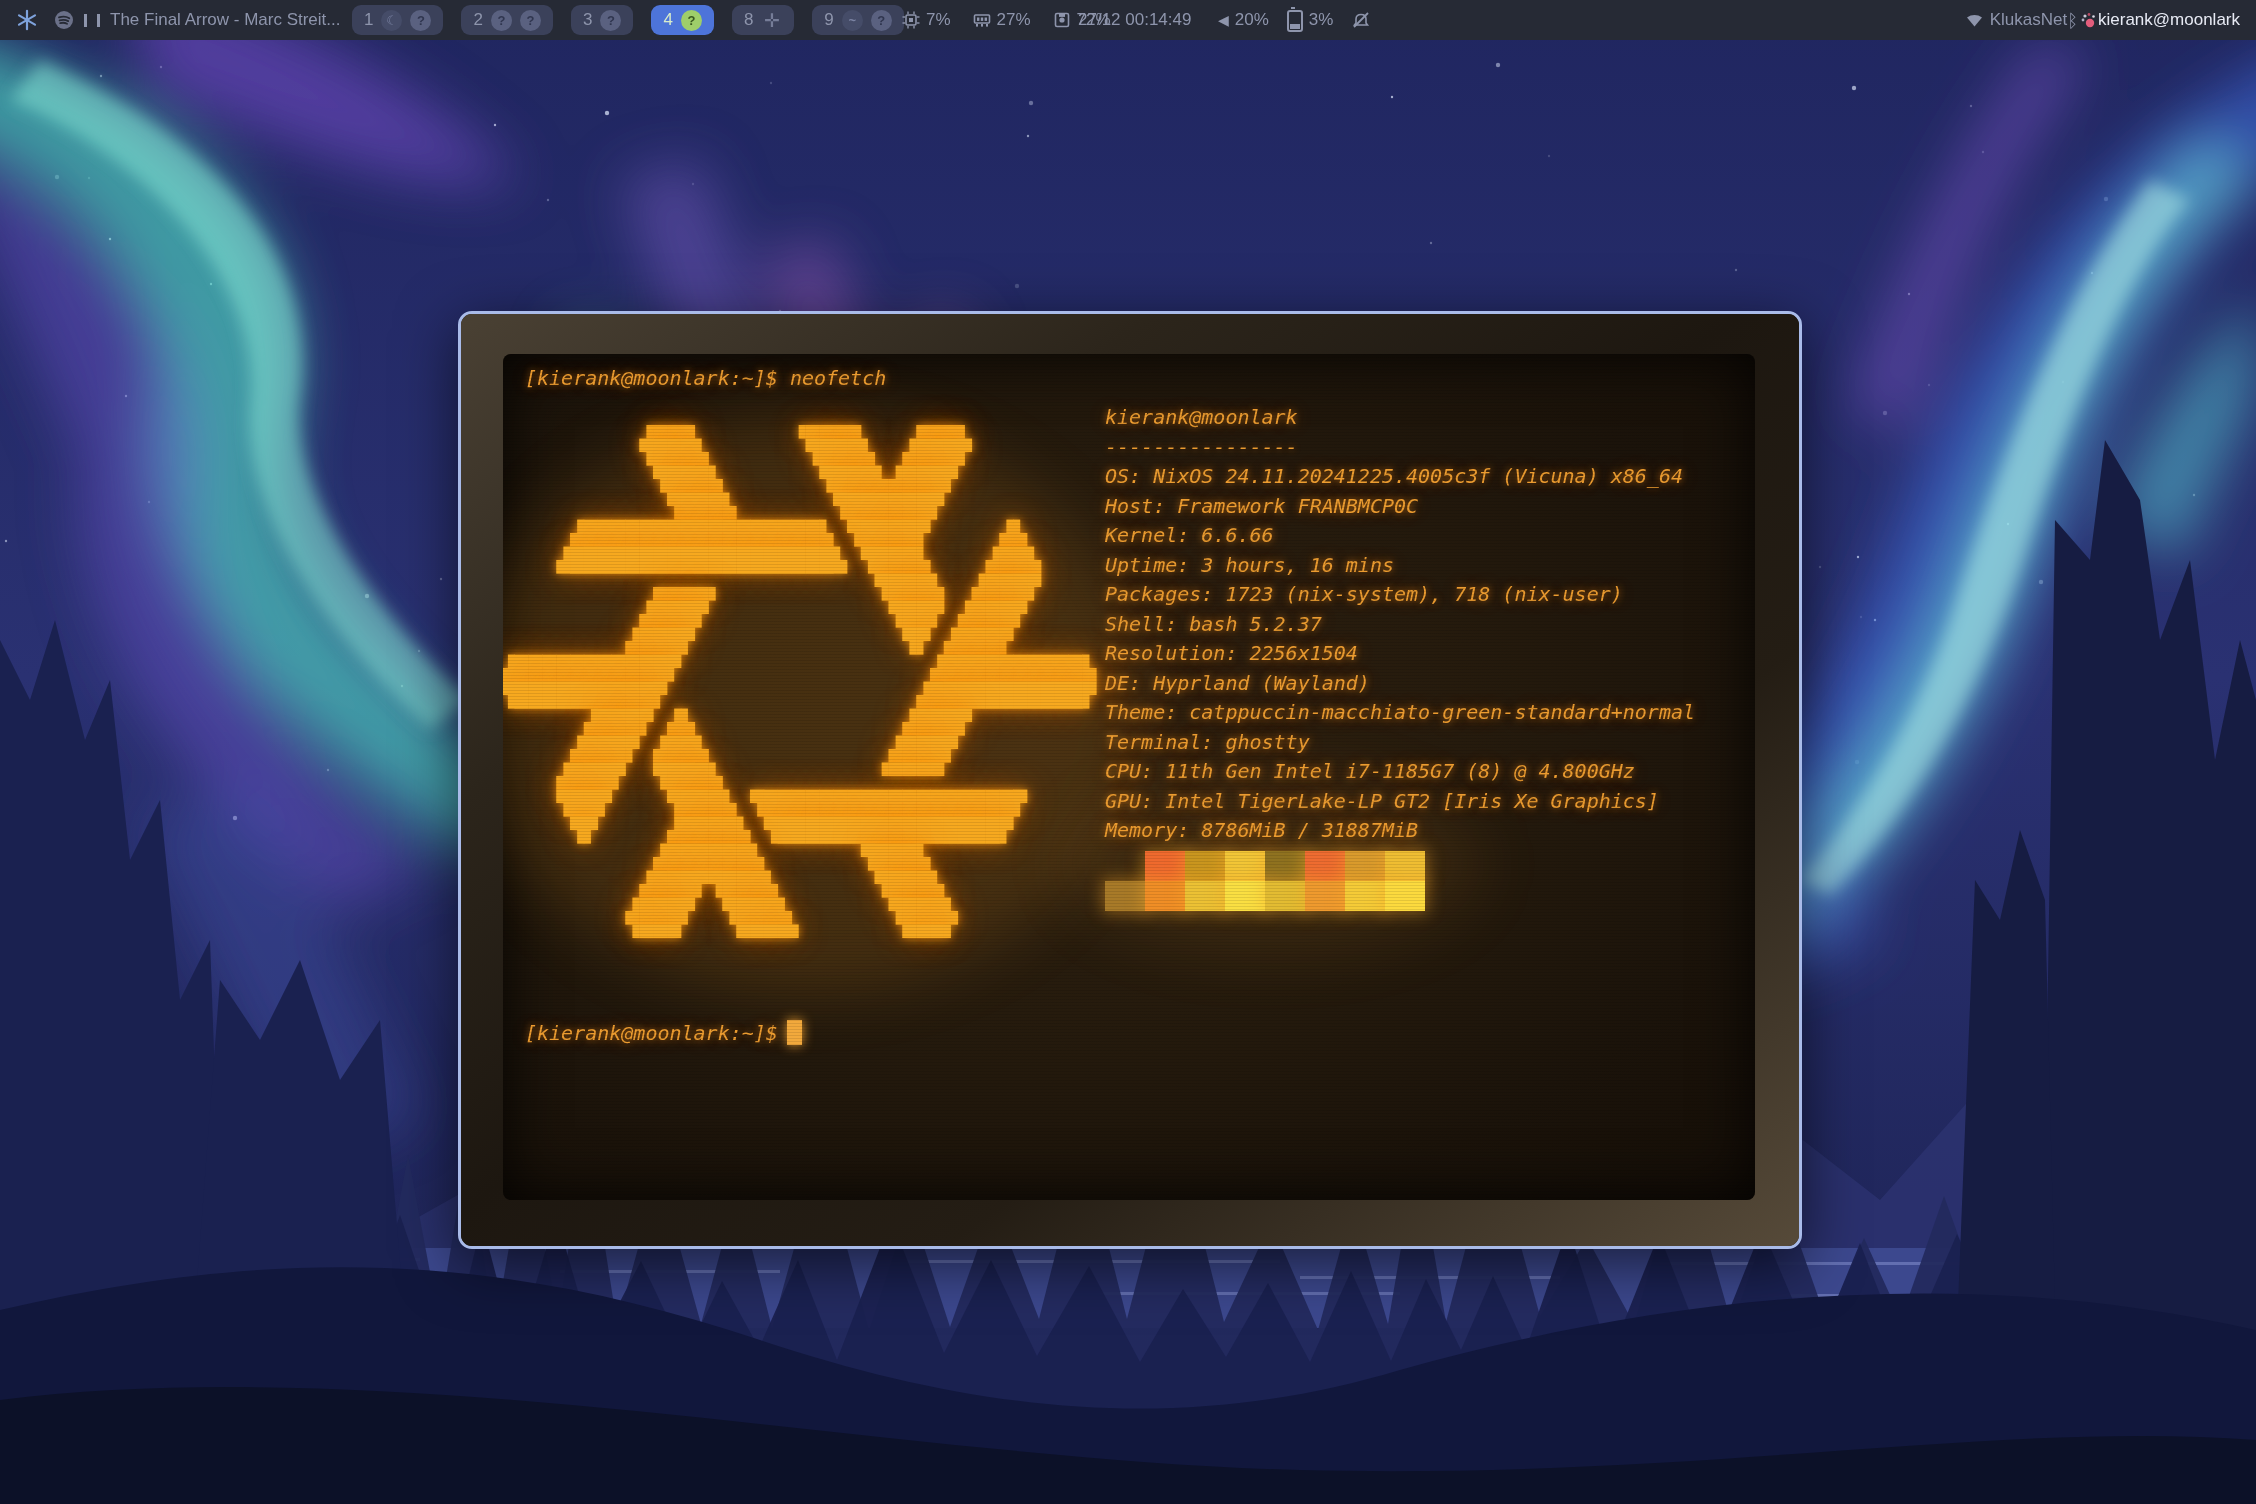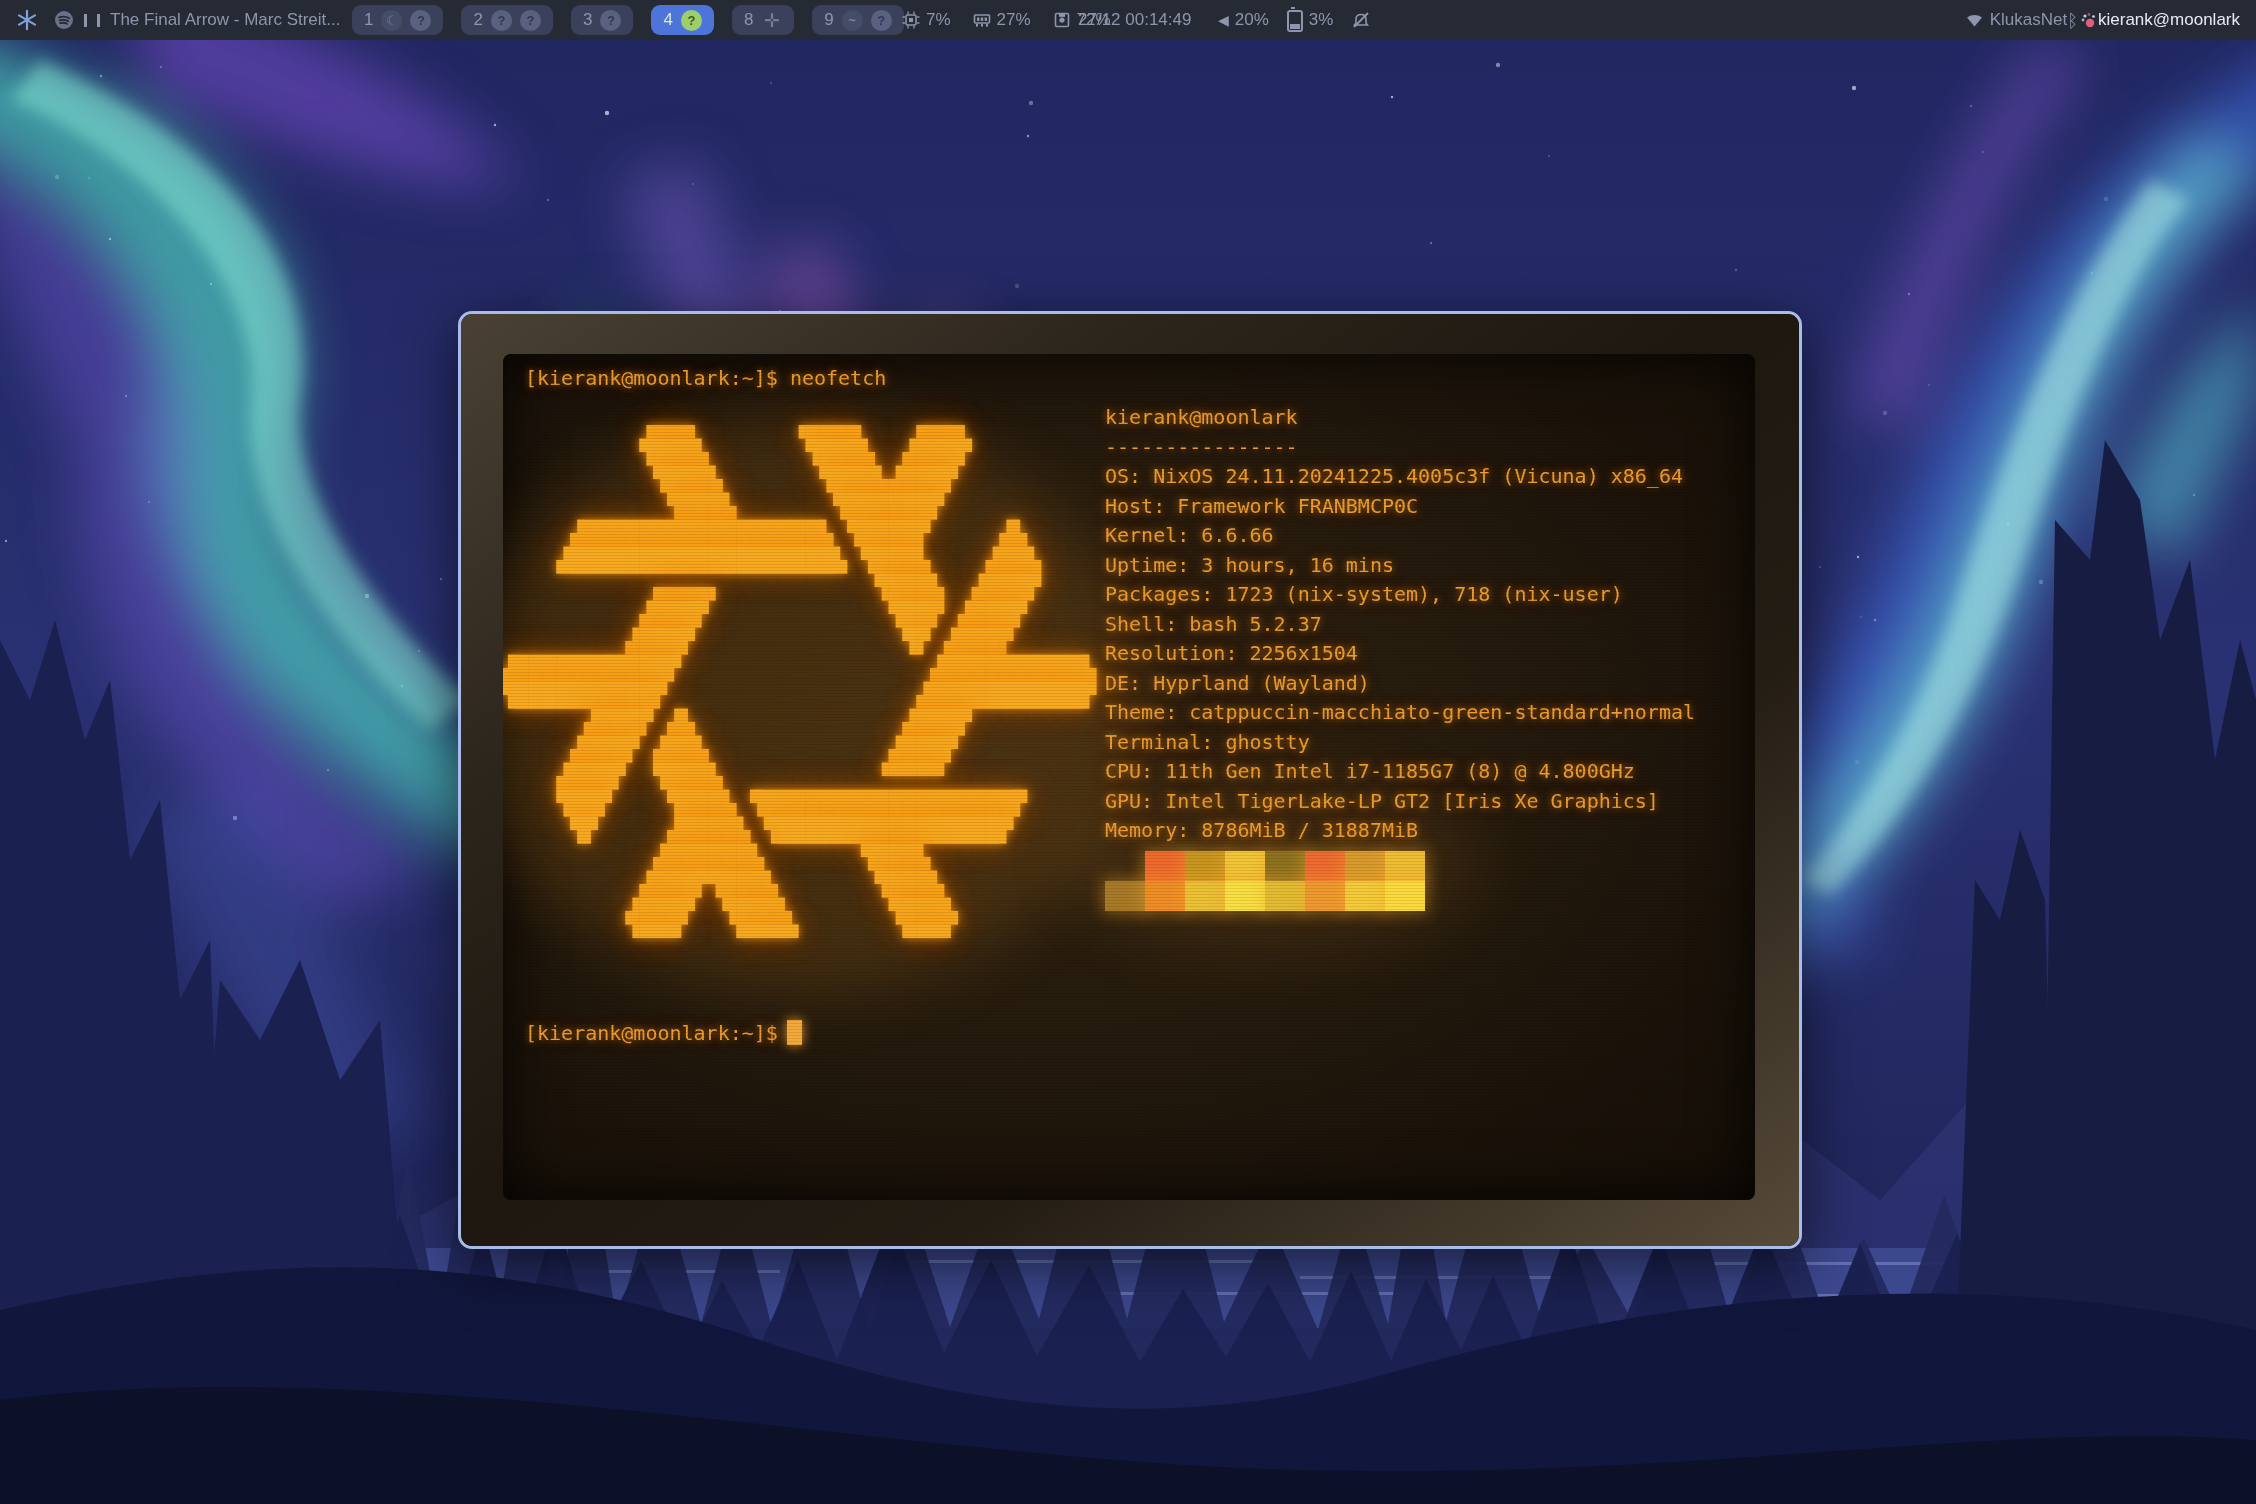--- a/index.html
+++ b/index.html
@@ -29,22 +29,22 @@
   .rightstats{left:1218px;gap:18px;}
   .batt{position:relative;width:12px;height:18px;border:2px solid #8e95ac;border-radius:3px;margin-top:2px;}
   .batt:before{content:"";position:absolute;left:2px;top:-5px;width:4px;height:2px;background:#8e95ac;}
   .batt i{position:absolute;left:1px;right:1px;bottom:1px;height:28%;background:#8e95ac;}
   .bar-right{right:16px;gap:0;}
   .user{color:#e7eaf4;}
   .bticon{font-family:"DejaVu Sans",sans-serif;font-size:18px;}
   
   .window{position:absolute;left:458px;top:311px;width:1338px;height:932px;border:3px solid #a9bbe9;border-radius:14px;
           background:#231c14;box-shadow:0 14px 60px rgba(0,0,0,.6);z-index:40;overflow:hidden;}
-  .bezel{position:absolute;inset:0;border-radius:11px;
-     background:linear-gradient(145deg,#4a4134 0%,#2c251b 26%,#1d1710 48%,#241d14 68%,#564a39 100%);}
+  .bezel{position:absolute;inset:0;border-radius:2px;
+     background:linear-gradient(145deg,#4a4134 0%,#2c251b 26%,#1d1710 48%,#241d14 68%,#564a39 100%);font-style:italic;}
   .screen{position:absolute;left:42px;top:40px;right:44px;bottom:46px;border-radius:8px;
      background:radial-gradient(ellipse at 42% 46%, #2f2110 0%, #261b0d 42%, #1b130a 74%, #150e07 100%);
      box-shadow:inset 0 0 60px rgba(0,0,0,.85);overflow:hidden;}
   .screen:after{content:"";position:absolute;inset:0;pointer-events:none;opacity:.18;
      background:repeating-linear-gradient(to bottom,rgba(0,0,0,.55) 0 1px,transparent 1px 3px);}
   .glow{position:absolute;border-radius:50%;filter:blur(30px);pointer-events:none;}
   .glow.g1{left:-40px;top:60px;width:680px;height:580px;background:rgba(225,140,30,.16);}
   .glow.g2{left:560px;top:420px;width:420px;height:180px;background:rgba(225,150,40,.10);}
   .term{position:absolute;font-family:"DejaVu Sans Mono",monospace;color:#ec9c30;
         text-shadow:0 0 7px rgba(255,150,30,.65),0 0 20px rgba(255,120,10,.3);}

